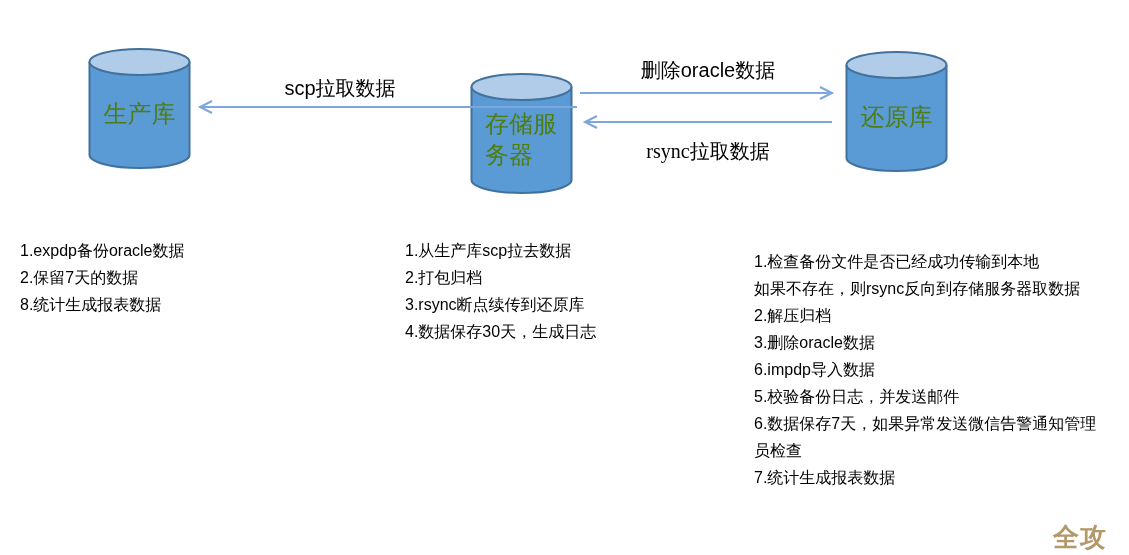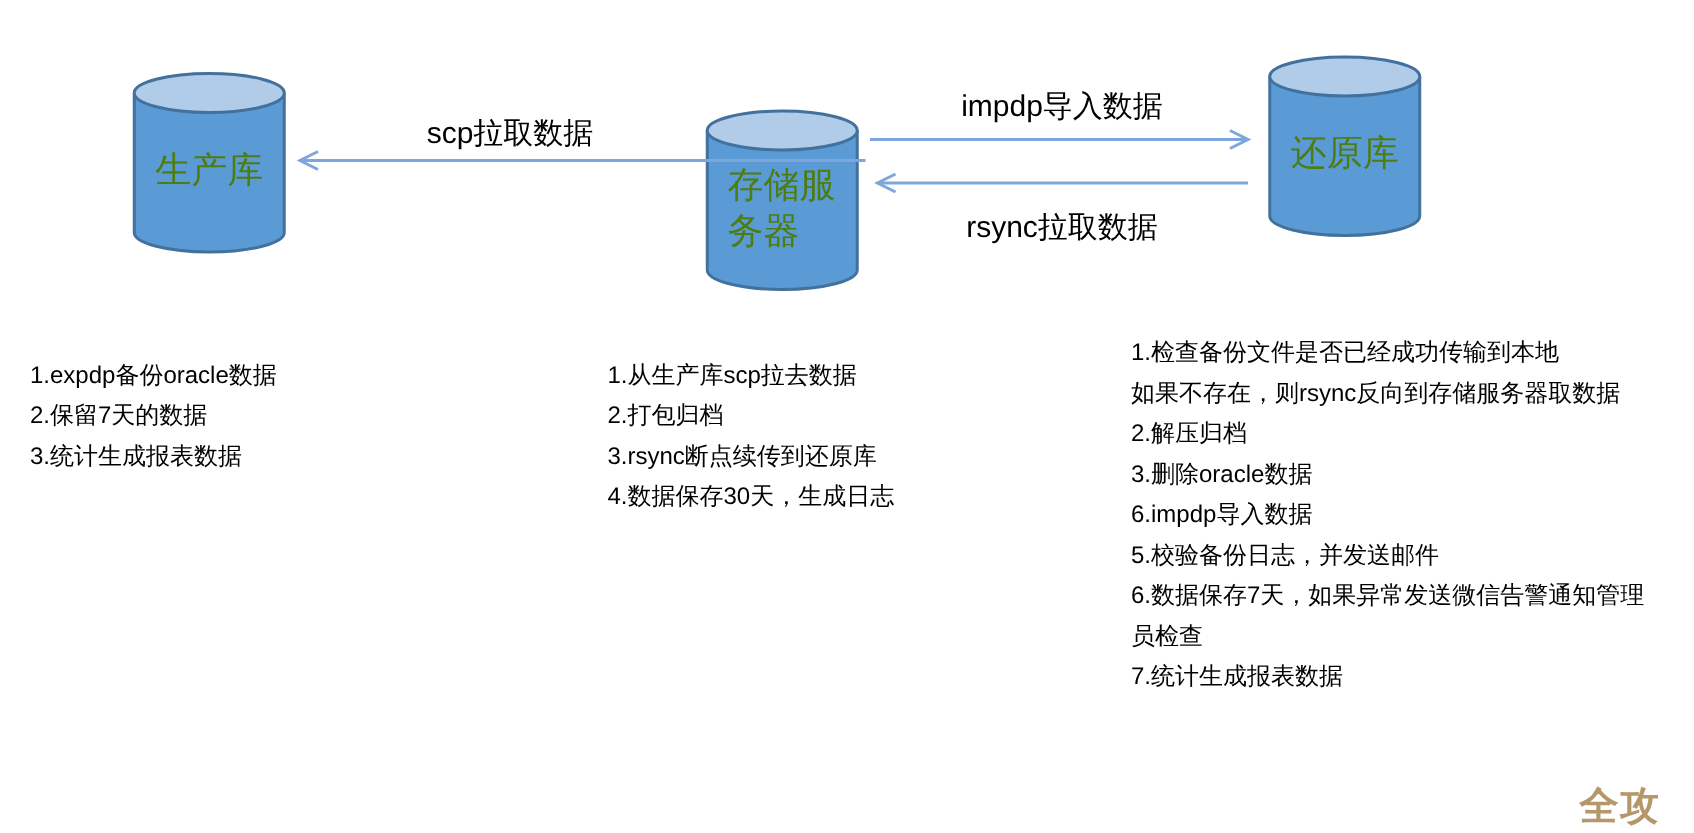--- a/index.html
+++ b/index.html
@@ -33,21 +33,21 @@
   }
   .notes {
     position:absolute;
     font-size:16px;
     line-height:27px;
     color:#000;
   }
   .notes .note-line { white-space:pre-line; }
   #notes-production { left:20px; top:237px; }
   #notes-storage   { left:405px; top:237px; }
-  #notes-restore   { left:754px; top:222px; width:358px; }
+  #notes-restore   { left:754px; top:248px; width:358px; }
   #watermark {
     position:absolute;
     left:1053px; top:520px;
     font-size:26px;
     font-weight:bold;
     color:#b4976b;
     letter-spacing:1px;
   }
 </style>
 </head>
@@ -64,50 +64,50 @@
   </div>
 
   <div class="cyl" style="left:469px; top:72px;">
     <svg viewBox="0 0 105 124" width="105" height="124">
       <path d="M2.5 15 L2.5 108 A50 13 0 0 0 102.5 108 L102.5 15" fill="#5b9bd5" stroke="#41719c" stroke-width="2"></path>
       <ellipse cx="52.5" cy="15" rx="50" ry="13" fill="#b0cce9" stroke="#41719c" stroke-width="2"></ellipse>
     </svg>
     <div class="cyl-label">存储服务器</div>
   </div>
 
-  <div class="cyl" style="left:844px; top:36px;">
+  <div class="cyl" style="left:844px; top:50px;">
     <svg viewBox="0 0 105 124" width="105" height="124">
       <path d="M2.5 15 L2.5 108 A50 13 0 0 0 102.5 108 L102.5 15" fill="#5b9bd5" stroke="#41719c" stroke-width="2"></path>
       <ellipse cx="52.5" cy="15" rx="50" ry="13" fill="#b0cce9" stroke="#41719c" stroke-width="2"></ellipse>
     </svg>
     <div class="cyl-label">还原库</div>
   </div>
 
   <svg class="arrow" style="left:195px; top:99px;" width="384" height="16">
     <line x1="382" y1="8" x2="6" y2="8" stroke="#7da7dc" stroke-width="2"></line>
     <path d="M17 2 L5 8 L17 14" fill="none" stroke="#7da7dc" stroke-width="2"></path>
   </svg>
   <div class="arrow-label" style="left:235px; top:75px;">scp拉取数据</div>
 
   <svg class="arrow" style="left:578px; top:85px;" width="260" height="16">
     <line x1="2" y1="8" x2="252" y2="8" stroke="#7da7dc" stroke-width="2"></line>
     <path d="M242 2 L254 8 L242 14" fill="none" stroke="#7da7dc" stroke-width="2"></path>
   </svg>
-  <div class="arrow-label" style="left:603px; top:57px;">impdp导入数据</div>
+  <div class="arrow-label" style="left:603px; top:57px;">删除oracle数据</div>
 
   <svg class="arrow" style="left:578px; top:114px;" width="260" height="16">
     <line x1="254" y1="8" x2="7" y2="8" stroke="#7da7dc" stroke-width="2"></line>
     <path d="M19 2 L7 8 L19 14" fill="none" stroke="#7da7dc" stroke-width="2"></path>
   </svg>
-  <div class="arrow-label" style="left:603px; top:138px;">rsync拉取数据</div>
+  <div class="arrow-label" style="left:603px; top:138px;font-family:Liberation Serif, serif;">rsync拉取数据</div>
 
   <div class="notes" id="notes-production">
     <div class="note-line">1.expdp备份oracle数据</div>
     <div class="note-line">2.保留7天的数据</div>
-    <div class="note-line">3.统计生成报表数据</div>
+    <div class="note-line">8.统计生成报表数据</div>
   </div>
 
   <div class="notes" id="notes-storage">
     <div class="note-line">1.从生产库scp拉去数据</div>
     <div class="note-line">2.打包归档</div>
     <div class="note-line">3.rsync断点续传到还原库</div>
     <div class="note-line">4.数据保存30天，生成日志</div>
   </div>
 
   <div class="notes" id="notes-restore">

